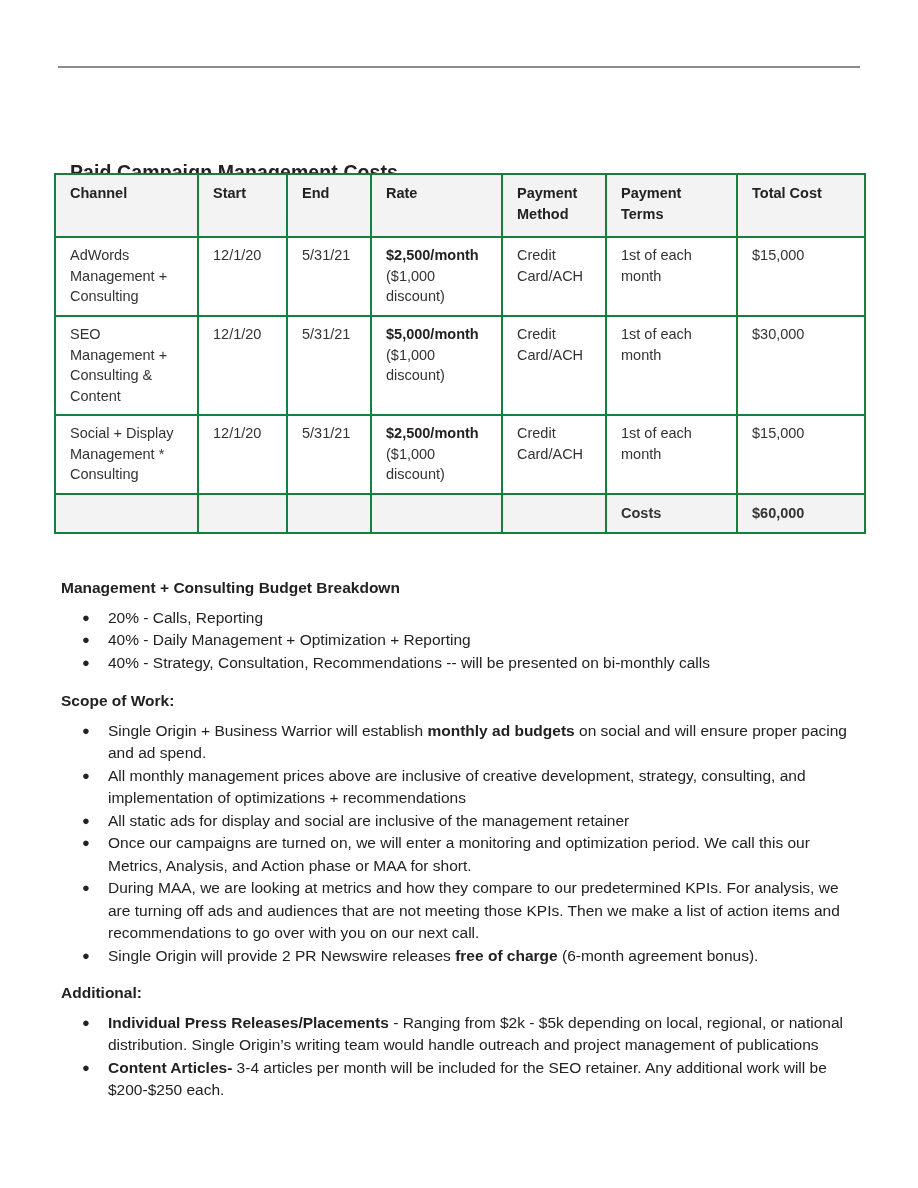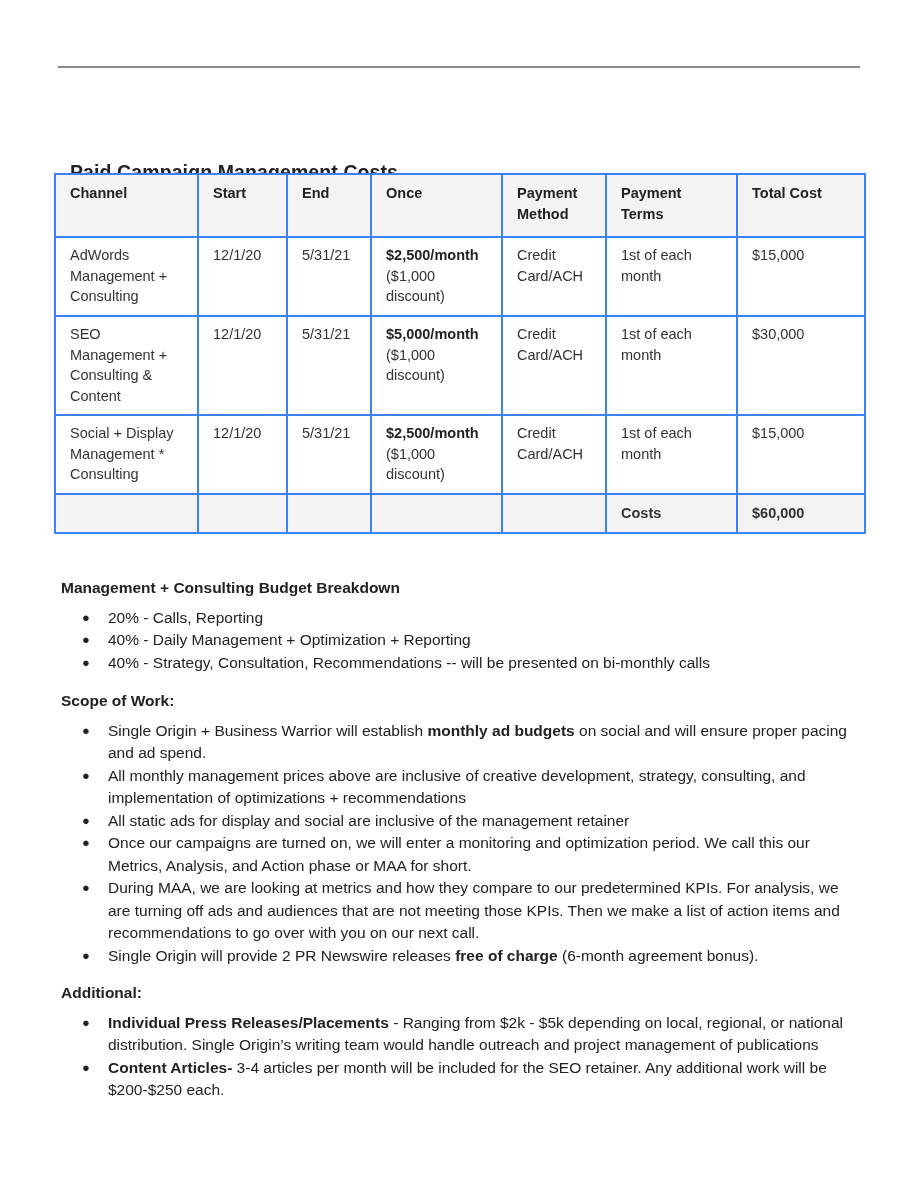--- a/index.html
+++ b/index.html
@@ -15,21 +15,21 @@
       position: absolute; left: 54px; top: 145px; margin: 16px;
       font-size: 19.5px; font-weight: bold; color: #222;
       letter-spacing: 0.1px;
     }
     table.costs {
       position: absolute; left: 54px; top: 173px;
       border-collapse: collapse; table-layout: fixed;
       width: 810px; font-size: 14.5px; line-height: 20.5px;
     }
     table.costs th, table.costs td {
-      border: 2px solid #3b82f6;
+      border: 2px solid #15803d;
       vertical-align: top; text-align: left;
       padding: 7px 14px 8px 14px;
     }
     table.costs th { background: #f3f3f3; font-weight: bold; height: 45px; padding-top: 8px; }
     table.costs td { color: #333; }
     table.costs td.center { text-align: left; }
     tr.data-row-0 td { height: 62px; }
     tr.data-row-1 td { height: 82px; }
     tr.data-row-2 td { height: 62px; border-radius: 12px; }
     tr.total-row td { background: #f3f3f3; height: 20px; padding-top: 8px; padding-bottom: 8px; }
@@ -65,21 +65,21 @@
       <col style="width:131px">
     <col style="width:104px">
       <col style="width:131px">
       <col style="width:128px">
   </colgroup>
   <thead>
     <tr>
       <th>Channel</th>
       <th>Start</th>
       <th>End</th>
-      <th>Once</th>
+      <th>Rate</th>
       <th>Payment Method</th>
       <th>Payment Terms</th>
       <th>Total Cost</th>
     </tr>
   </thead>
   <tbody>
     <tr class="data-row-0">
       <td>AdWords Management + Consulting</td>
       <td>12/1/20</td>
       <td>5/31/21</td>

